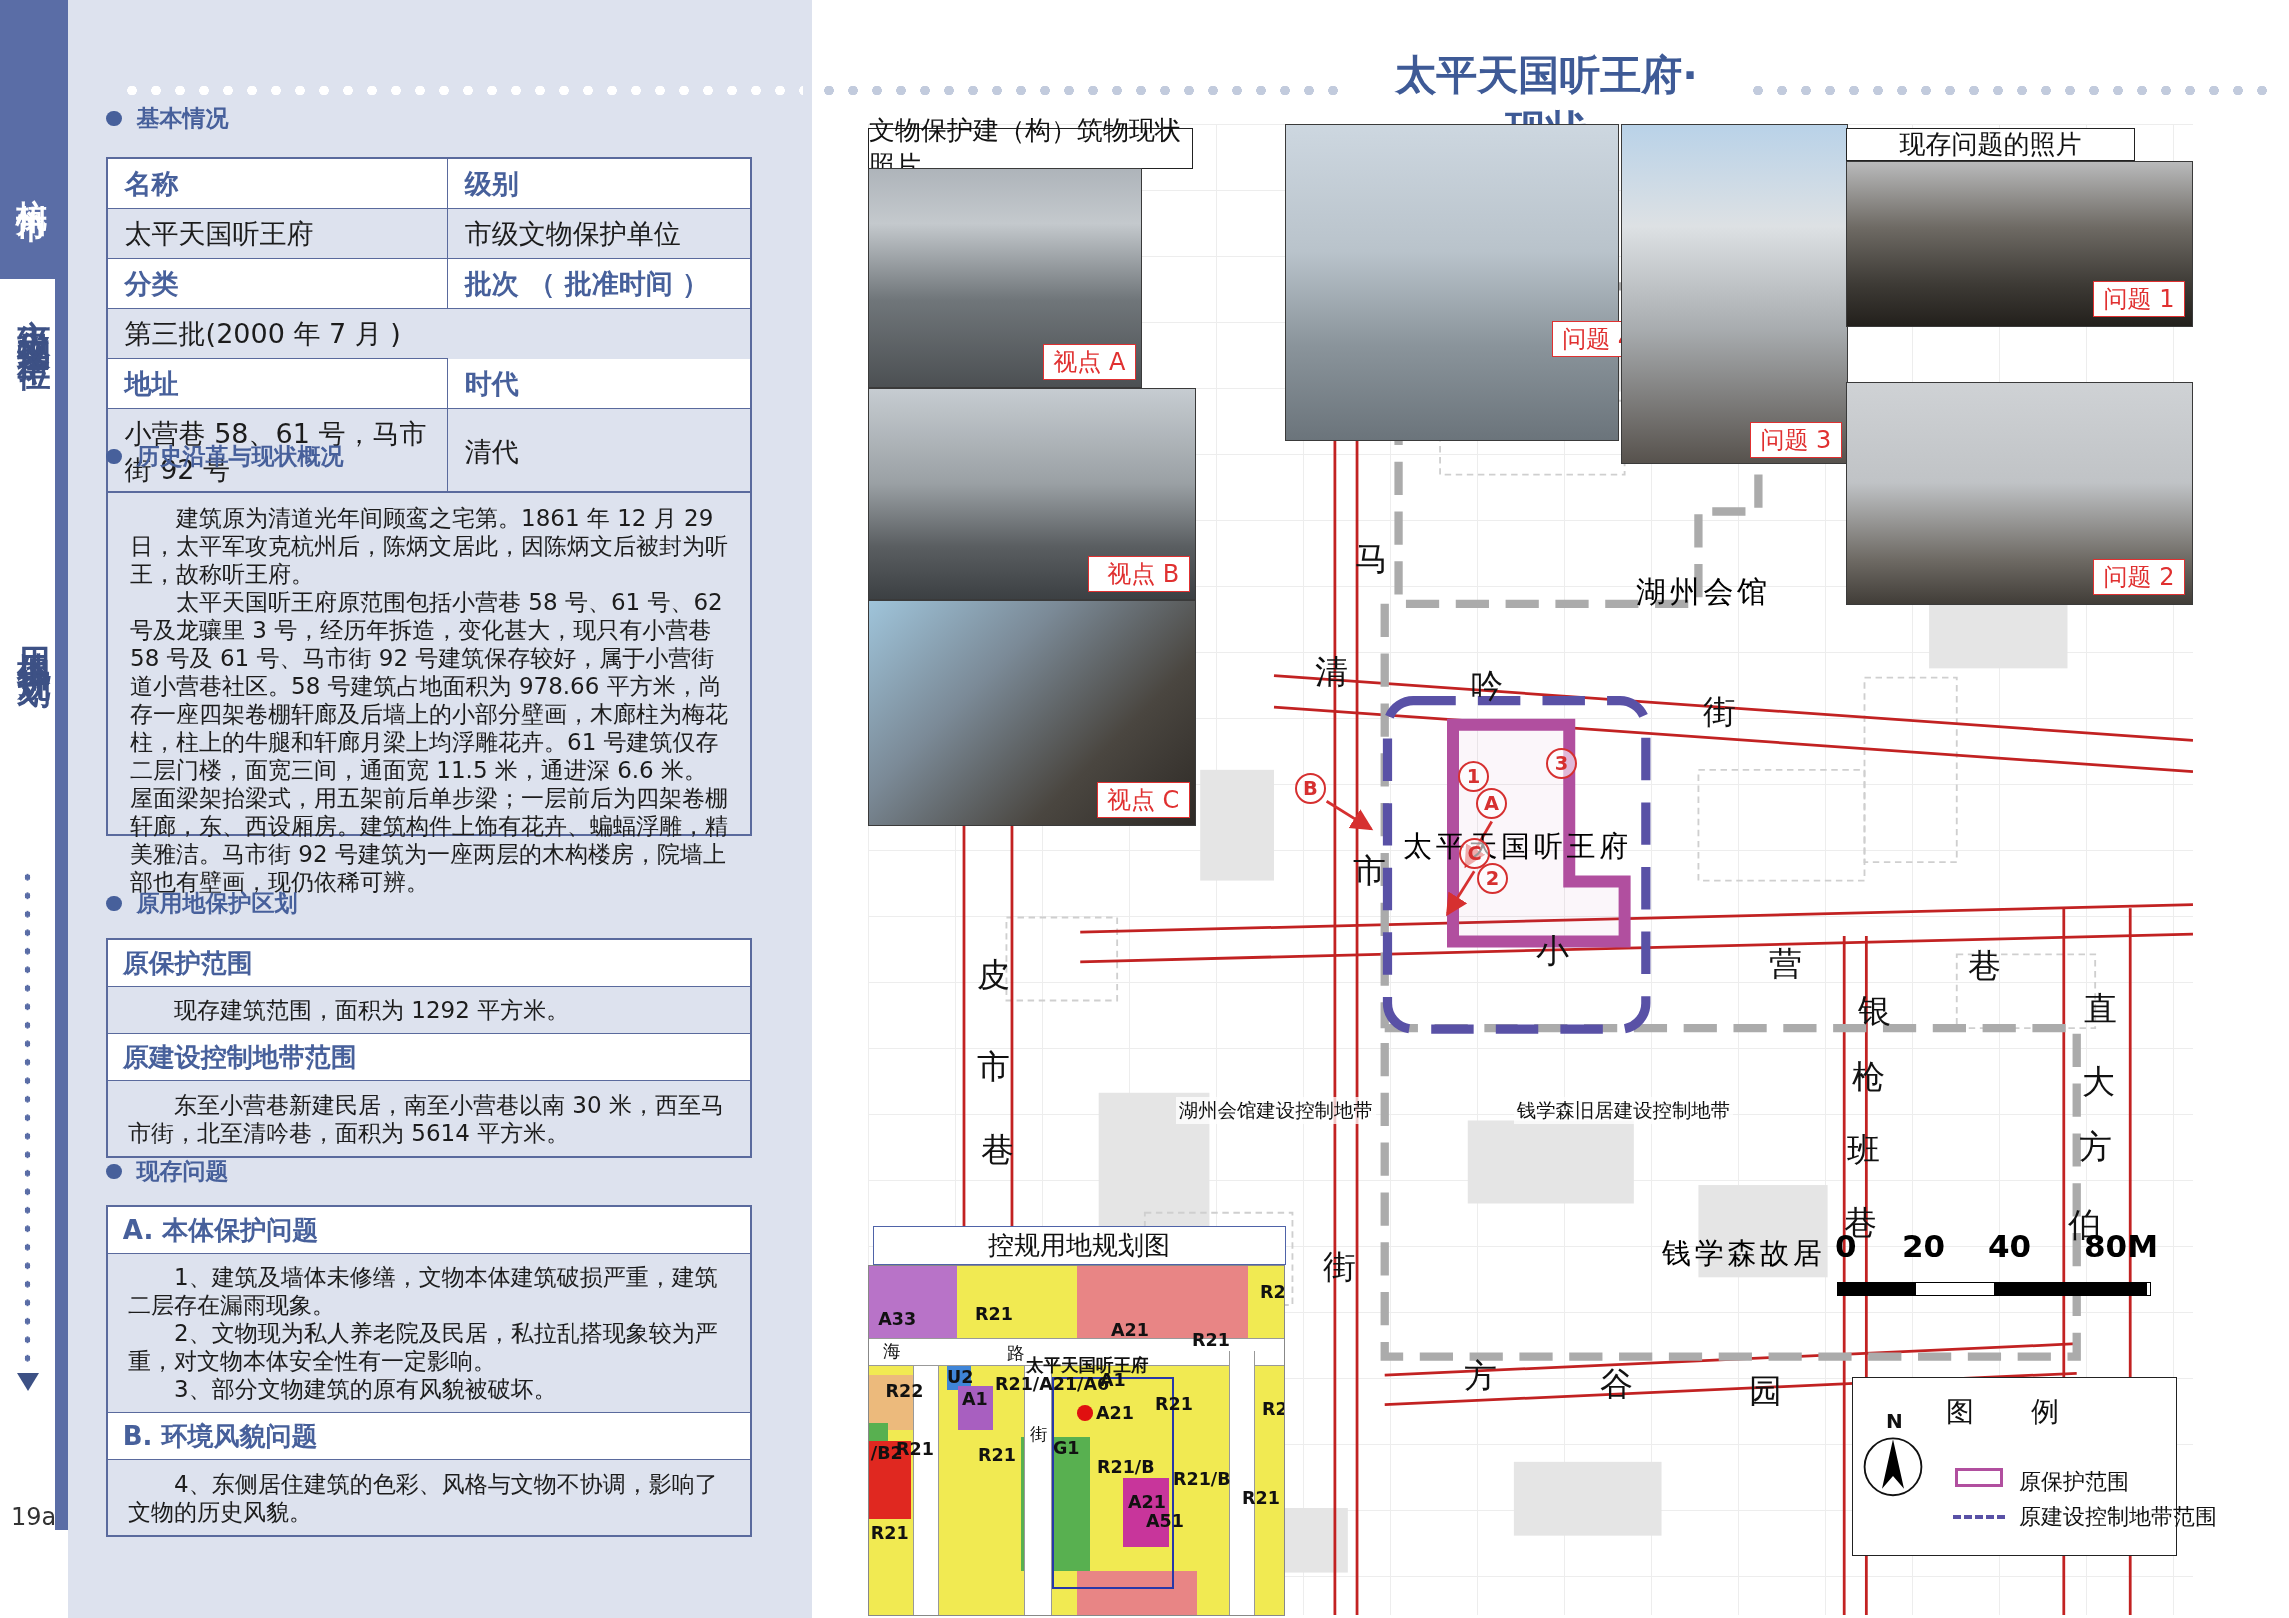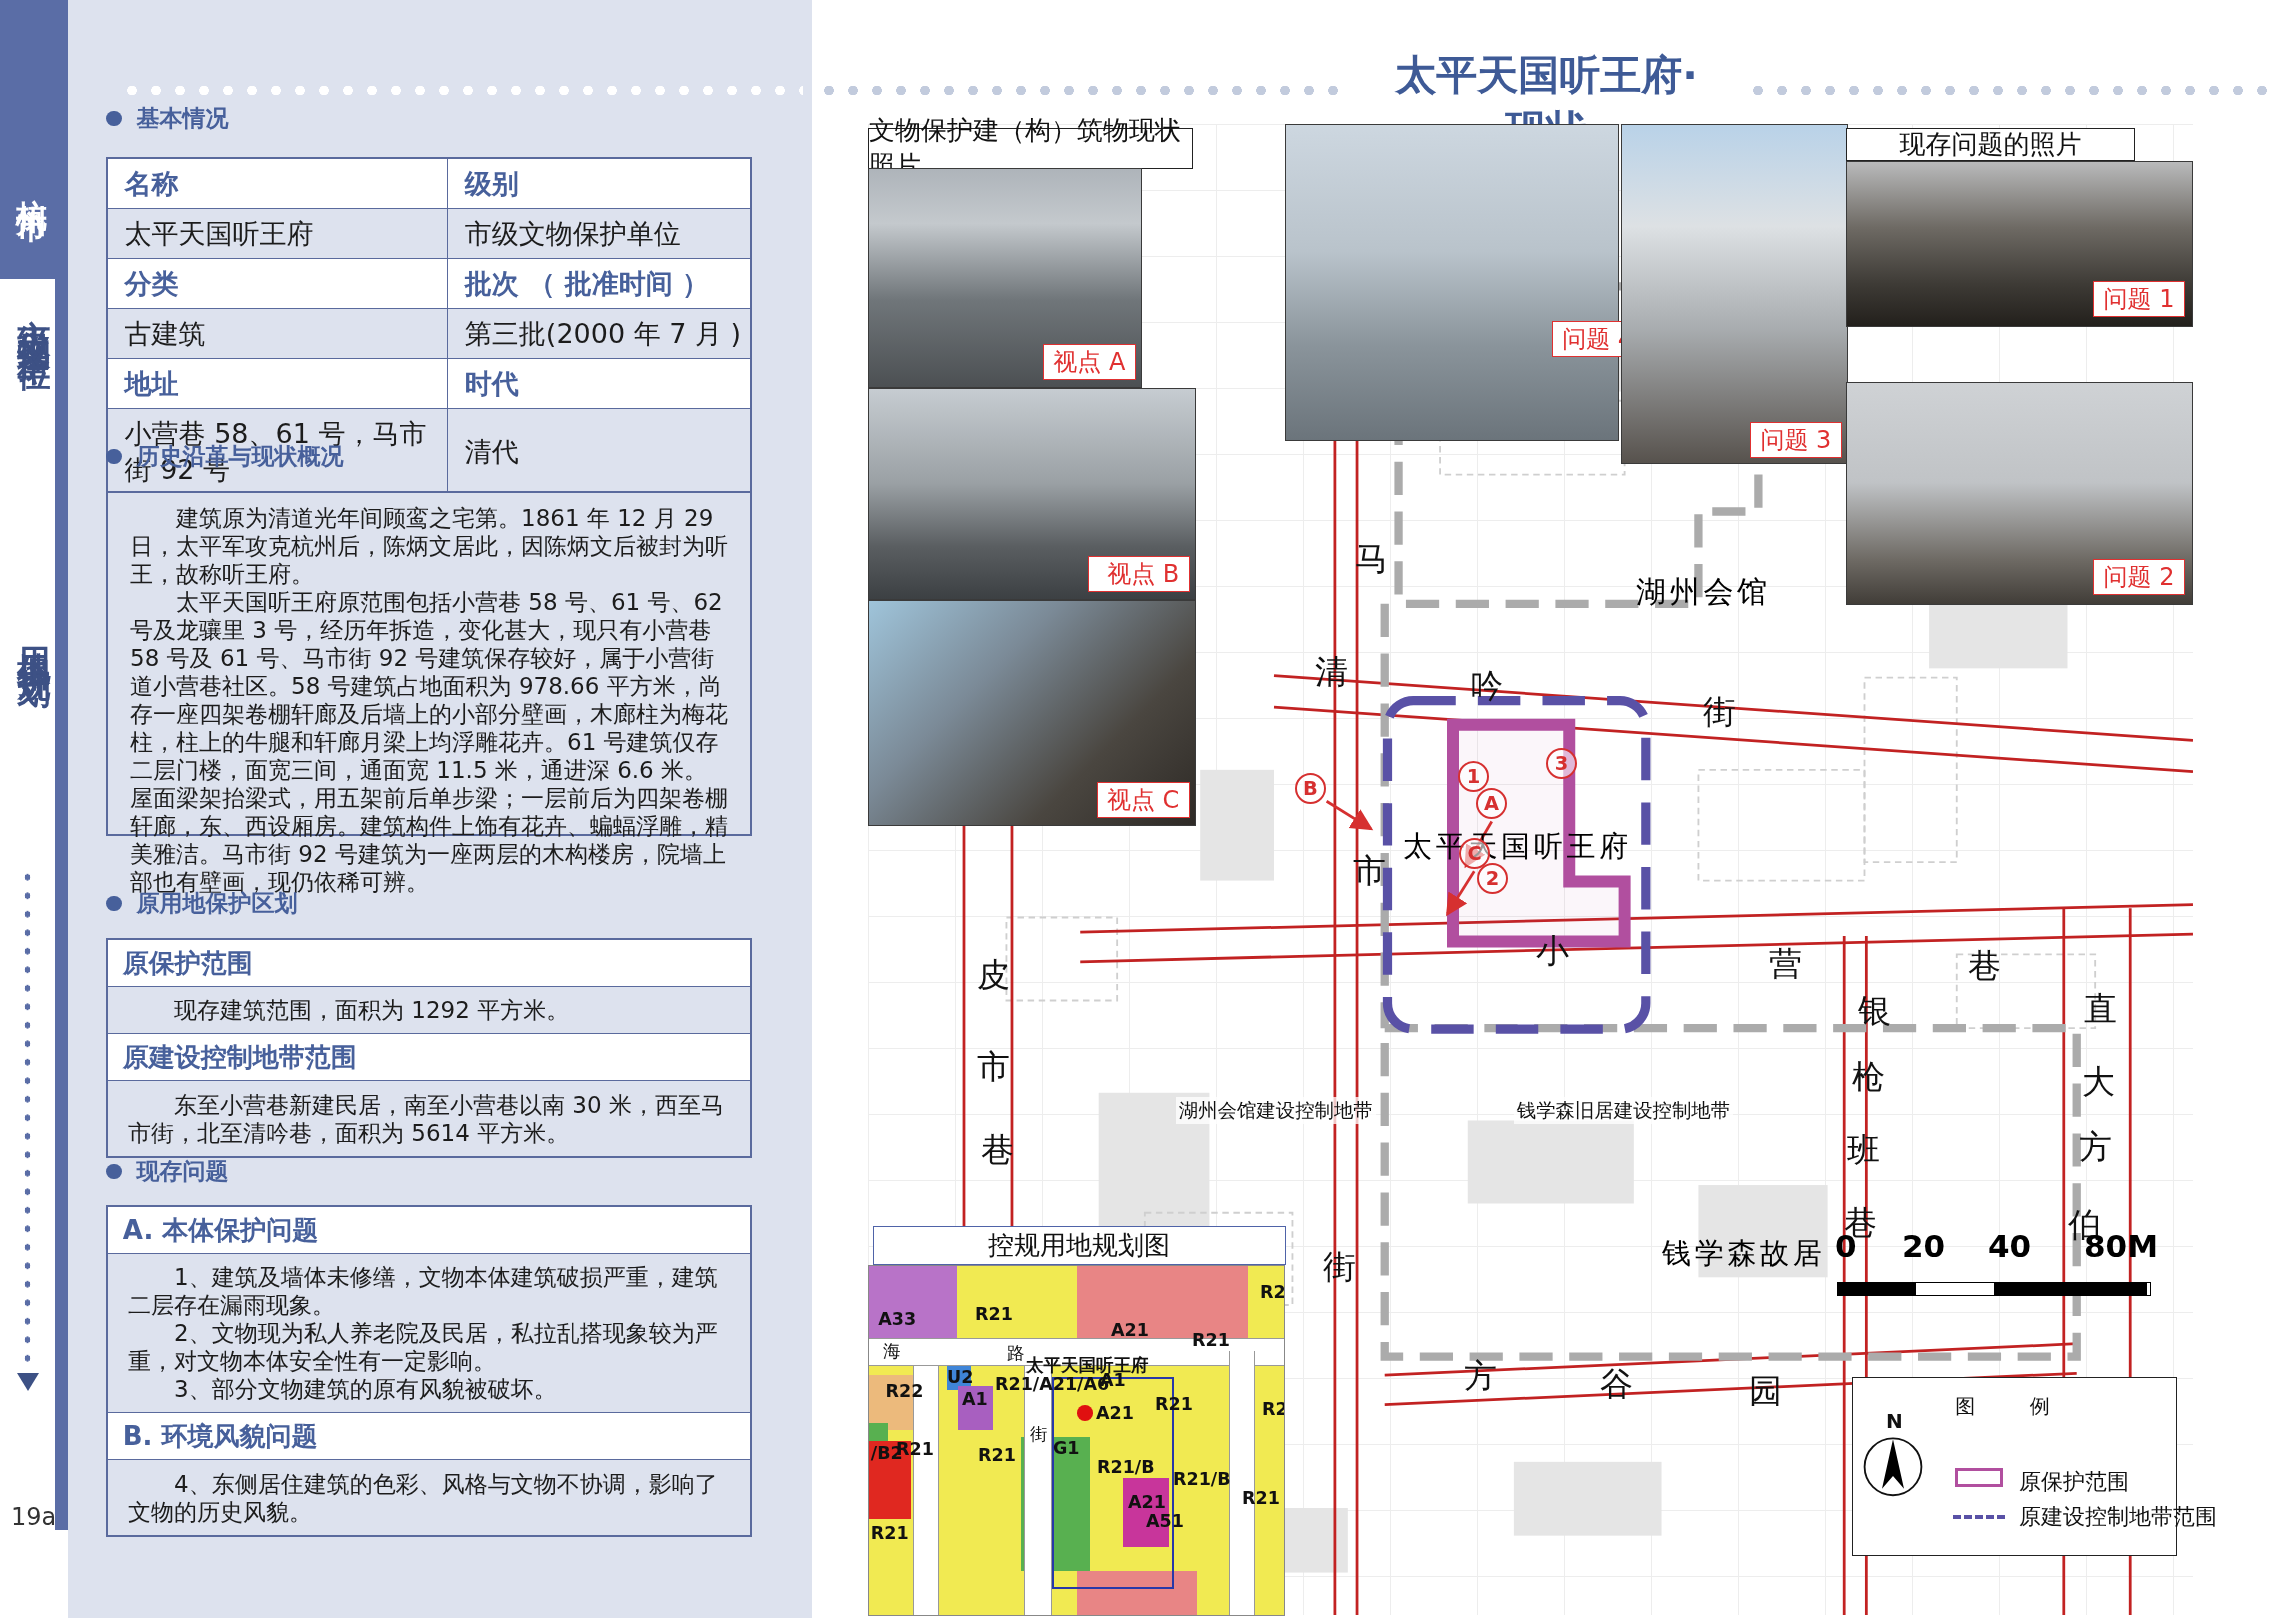--- a/index.html
+++ b/index.html
@@ -79,21 +79,21 @@
   .lu-map{position:absolute;background:#f1ea52;overflow:hidden;border:0.9px solid #888;}
   .lu-map .blk{position:absolute;}
   .zl{position:absolute;font-size:17.5px;font-weight:bold;color:#111;white-space:nowrap;line-height:18.5px;}
   .zl.road{font-weight:normal;}
   .lu-bound{position:absolute;border:2.8px solid #2838a8;background:transparent;}
   .red-dot{position:absolute;width:15.7px;height:15.7px;border-radius:50%;background:#e01010;}
 
   
   .legend{position:absolute;background:#ffffff;border:1.8px solid #222;}
   .legend .lg-title{position:absolute;left:0;top:14.8px;width:100%;text-align:center;
-     font-size:20px;letter-spacing:24px;color:#111;}
+     font-size:28px;letter-spacing:24px;color:#111;}
   .legend .item-label{position:absolute;font-size:22px;color:#111;white-space:nowrap;}
   .sw1{position:absolute;width:48px;height:18.5px;border:3.7px solid #b14f9f;background:#fff;}
   .sw2{position:absolute;width:52px;height:0;border-top:4.6px dashed #5951a6;}
   .north-n{position:absolute;font-size:20px;font-weight:bold;color:#111;}
 </style>
 </head>
 <body>
 
 <div class="page">
 
@@ -120,21 +120,20 @@
       </div>
       <div class="trow">
         <div class="tcell v c1">太平天国听王府</div>
         <div class="tcell v">市级文物保护单位</div>
       </div>
       <div class="trow">
         <div class="tcell k c1">分类</div>
         <div class="tcell k">批次 （ 批准时间 ）</div>
       </div>
       <div class="trow">
-        <div class="tcell v c1">古建筑</div>
         <div class="tcell v">第三批(2000 年 7 月 )</div>
       </div>
       <div class="trow">
         <div class="tcell k c1">地址</div>
         <div class="tcell k">时代</div>
       </div>
       <div class="trow">
         <div class="tcell v c1">小营巷 58、61 号，马市街 92 号</div>
         <div class="tcell v">清代</div>
       </div>

